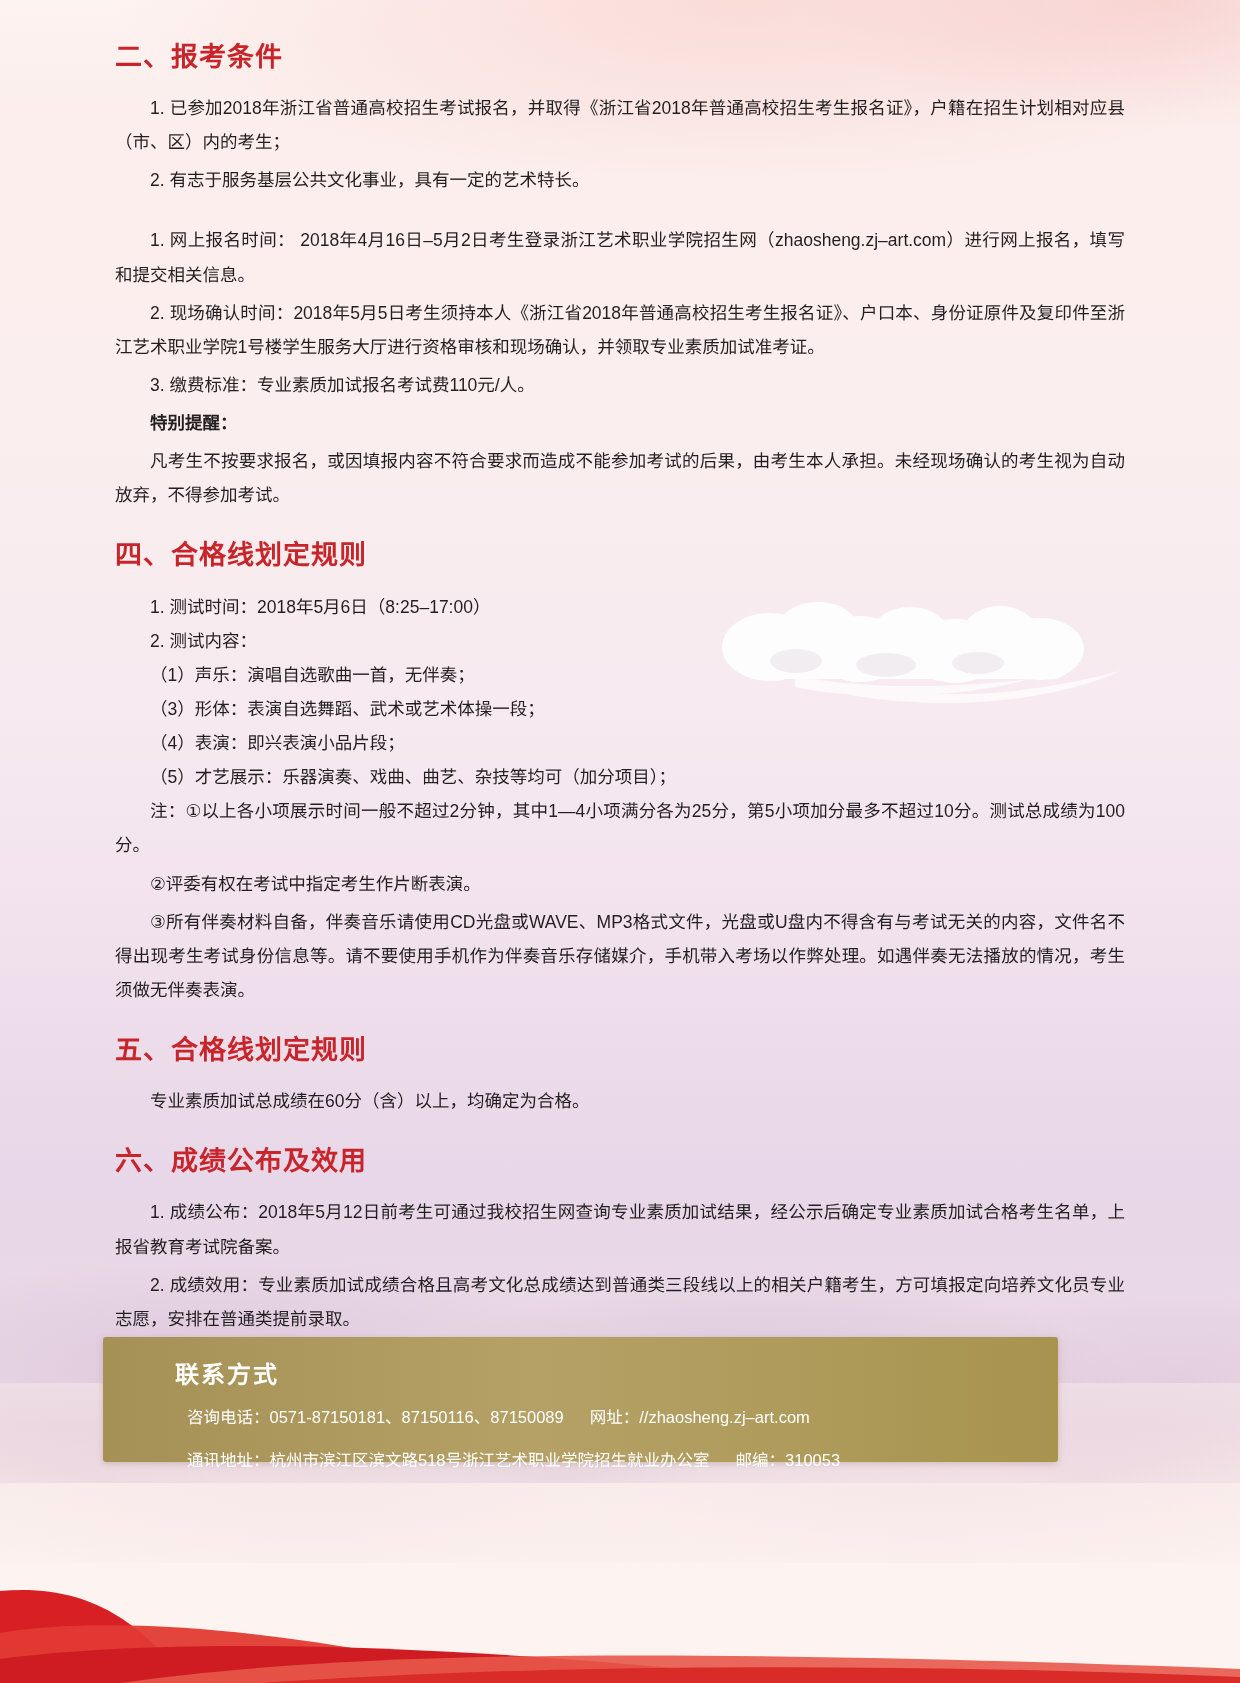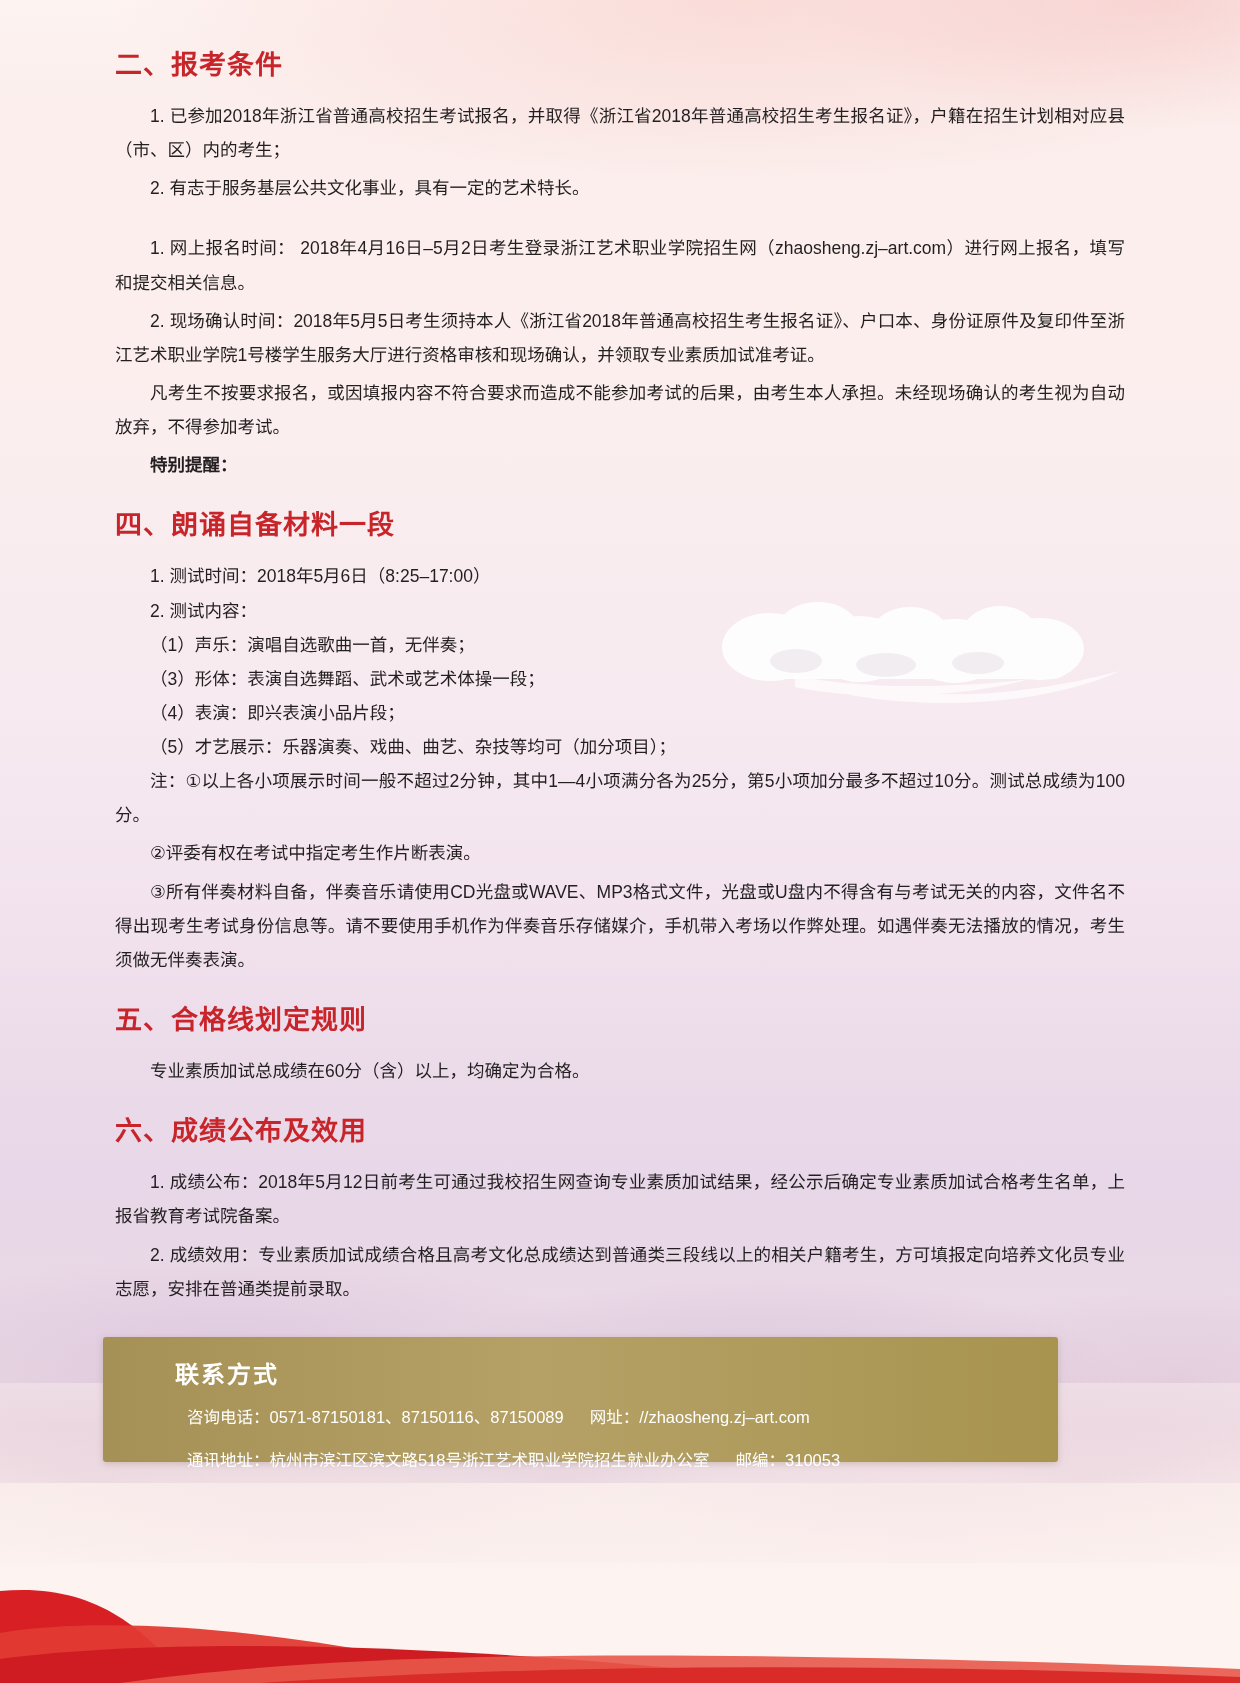--- a/index.html
+++ b/index.html
@@ -103,21 +103,21 @@
   }
 
   
   .content {
     position: absolute;
     left: 0; top: 0;
     width: 1240px;
     padding: 0;
   }
   .inner {
-    margin: 12px auto;
+    margin: 4px auto;
     width: 1010px;
     padding-top: 36px;
   }
 
   h2.sec {
     color: #c8252b;
     font-size: 27px;
     font-weight: bold;
     letter-spacing: 1px;
     margin: 0 0 16px 0;
@@ -218,26 +218,27 @@
 
       <div class="sec-block">
         <h2 class="sec">二、报考条件</h2>
         <p class="para">1. 已参加2018年浙江省普通高校招生考试报名，并取得《浙江省2018年普通高校招生考生报名证》，户籍在招生计划相对应县（市、区）内的考生；</p>
         <p class="para">2. 有志于服务基层公共文化事业，具有一定的艺术特长。</p>
       </div>
 
       <div class="sec-block">
         <p class="para">1. 网上报名时间： 2018年4月16日–5月2日考生登录浙江艺术职业学院招生网（zhaosheng.zj–art.com）进行网上报名，填写和提交相关信息。</p>
         <p class="para">2. 现场确认时间：2018年5月5日考生须持本人《浙江省2018年普通高校招生考生报名证》、户口本、身份证原件及复印件至浙江艺术职业学院1号楼学生服务大厅进行资格审核和现场确认，并领取专业素质加试准考证。</p>
+        <p class="para">3. 缴费标准：专业素质加试报名考试费110元/人。</p>
+        <p class="para bold">特别提醒：</p>
         <p class="para">凡考生不按要求报名，或因填报内容不符合要求而造成不能参加考试的后果，由考生本人承担。未经现场确认的考生视为自动放弃，不得参加考试。</p>
-        <p class="para bold">特别提醒：</p>
-      </div>
-
-      <div class="sec-block">
-        <h2 class="sec">四、朗诵自备材料一段</h2>
+      </div>
+
+      <div class="sec-block">
+        <h2 class="sec">四、合格线划定规则</h2>
         <p class="item">1. 测试时间：2018年5月6日（8:25–17:00）</p>
         <p class="item">2. 测试内容：</p>
         <p class="item">（1）声乐：演唱自选歌曲一首，无伴奏；</p>
         <p class="item">（3）形体：表演自选舞蹈、武术或艺术体操一段；</p>
         <p class="item">（4）表演：即兴表演小品片段；</p>
         <p class="item">（5）才艺展示：乐器演奏、戏曲、曲艺、杂技等均可（加分项目）；</p>
         <p class="para">注：①以上各小项展示时间一般不超过2分钟，其中1—4小项满分各为25分，第5小项加分最多不超过10分。测试总成绩为100分。</p>
         <p class="para">②评委有权在考试中指定考生作片断表演。</p>
         <p class="para">③所有伴奏材料自备，伴奏音乐请使用CD光盘或WAVE、MP3格式文件，光盘或U盘内不得含有与考试无关的内容，文件名不得出现考生考试身份信息等。请不要使用手机作为伴奏音乐存储媒介，手机带入考场以作弊处理。如遇伴奏无法播放的情况，考生须做无伴奏表演。</p>
       </div>

